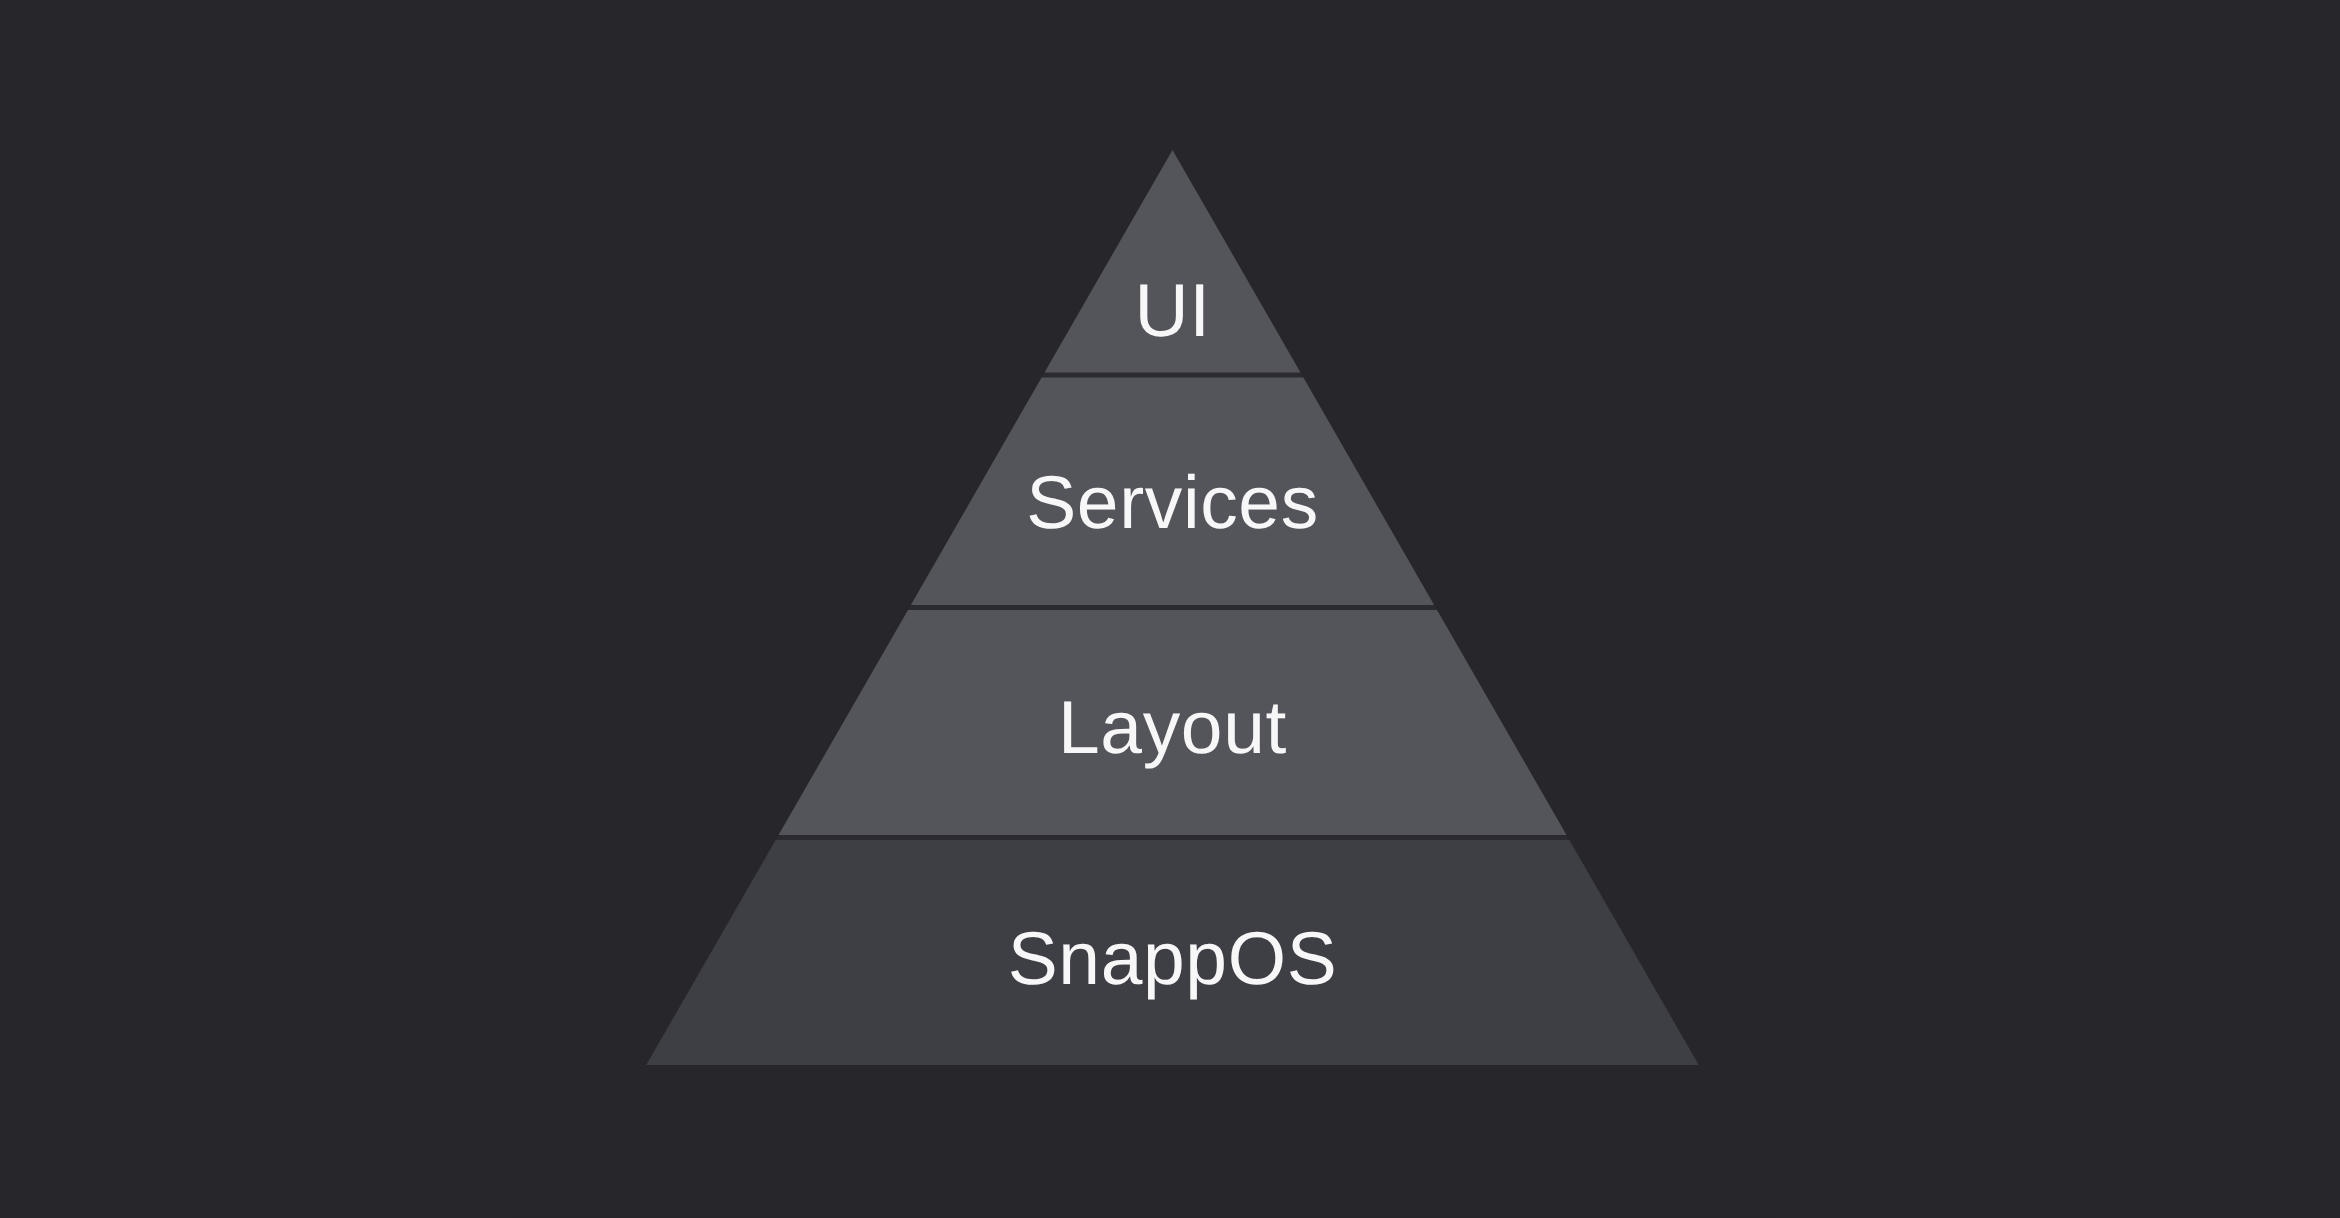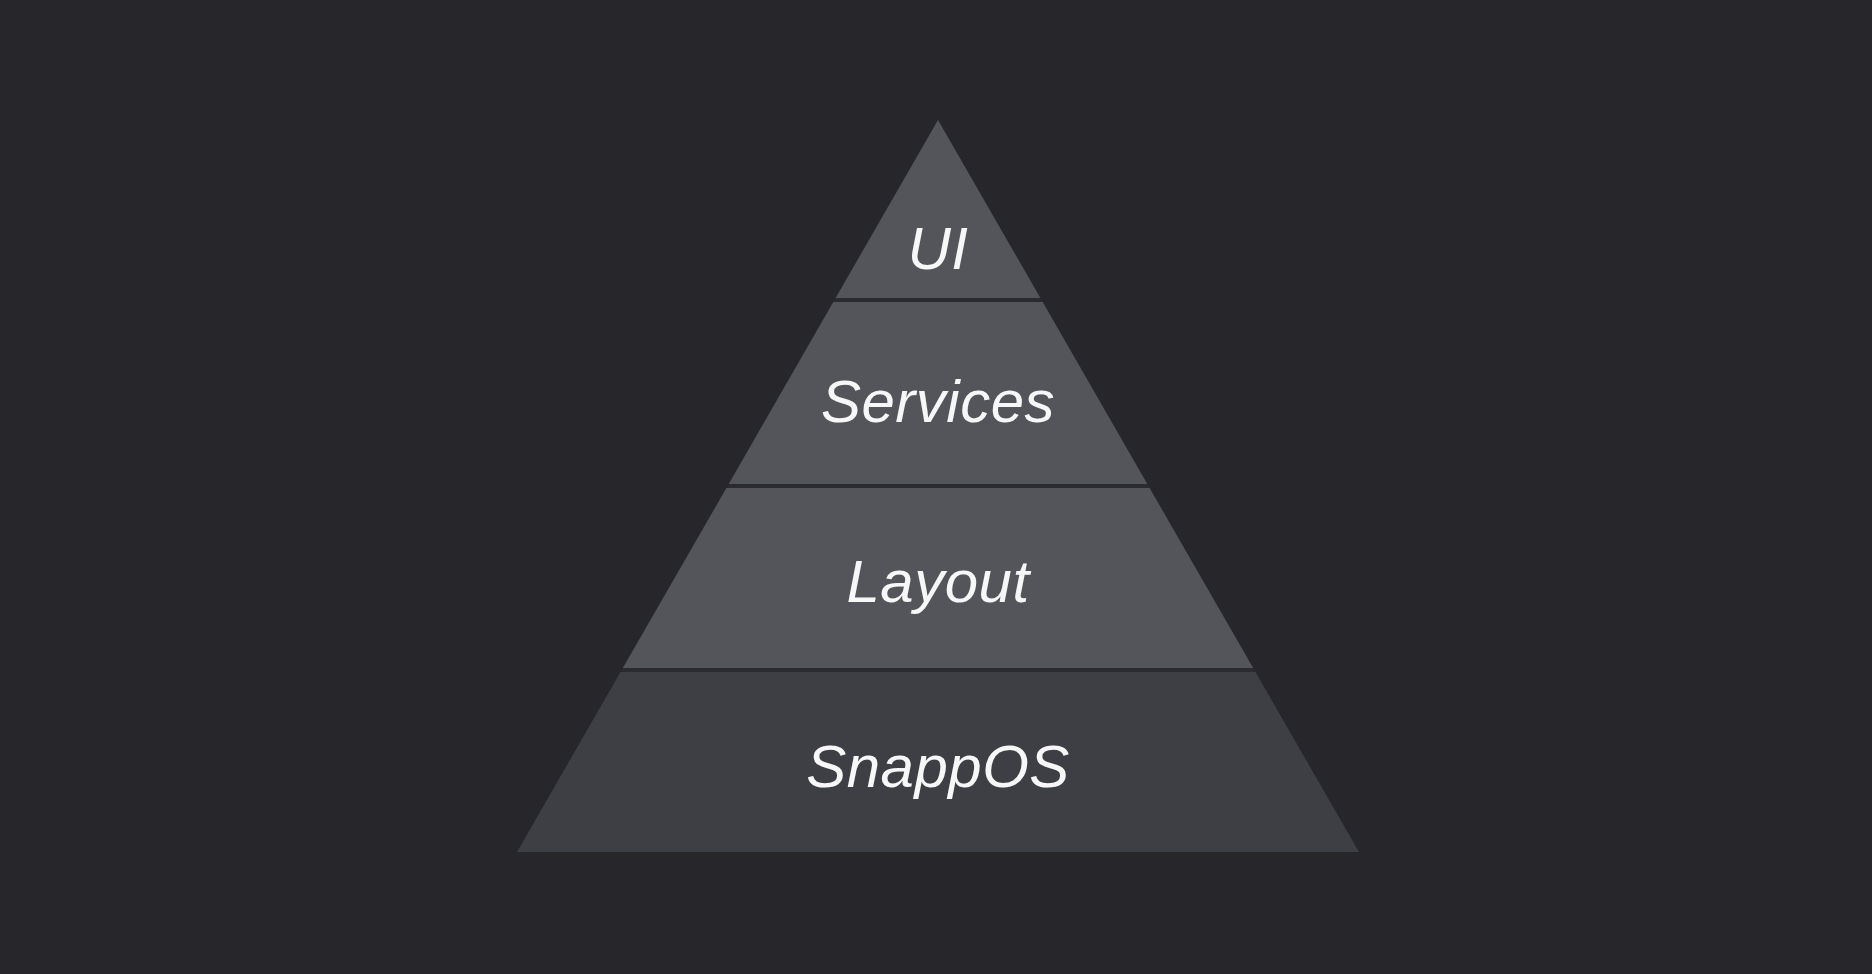--- a/index.html
+++ b/index.html
@@ -7,21 +7,20 @@
     padding: 0;
     width: 1872px;
     height: 974px;
     background: #26262b;
     overflow: hidden;
   }
   .stage {
     position: relative;
     width: 1872px;
     height: 974px;
-    font-style: italic;
   }
   svg.pyramid-svg {
     position: absolute;
     left: 0;
     top: 0;
     display: block;
   }
   text.level-label {
     font-family: "Liberation Sans", sans-serif;
     font-size: 60px;

